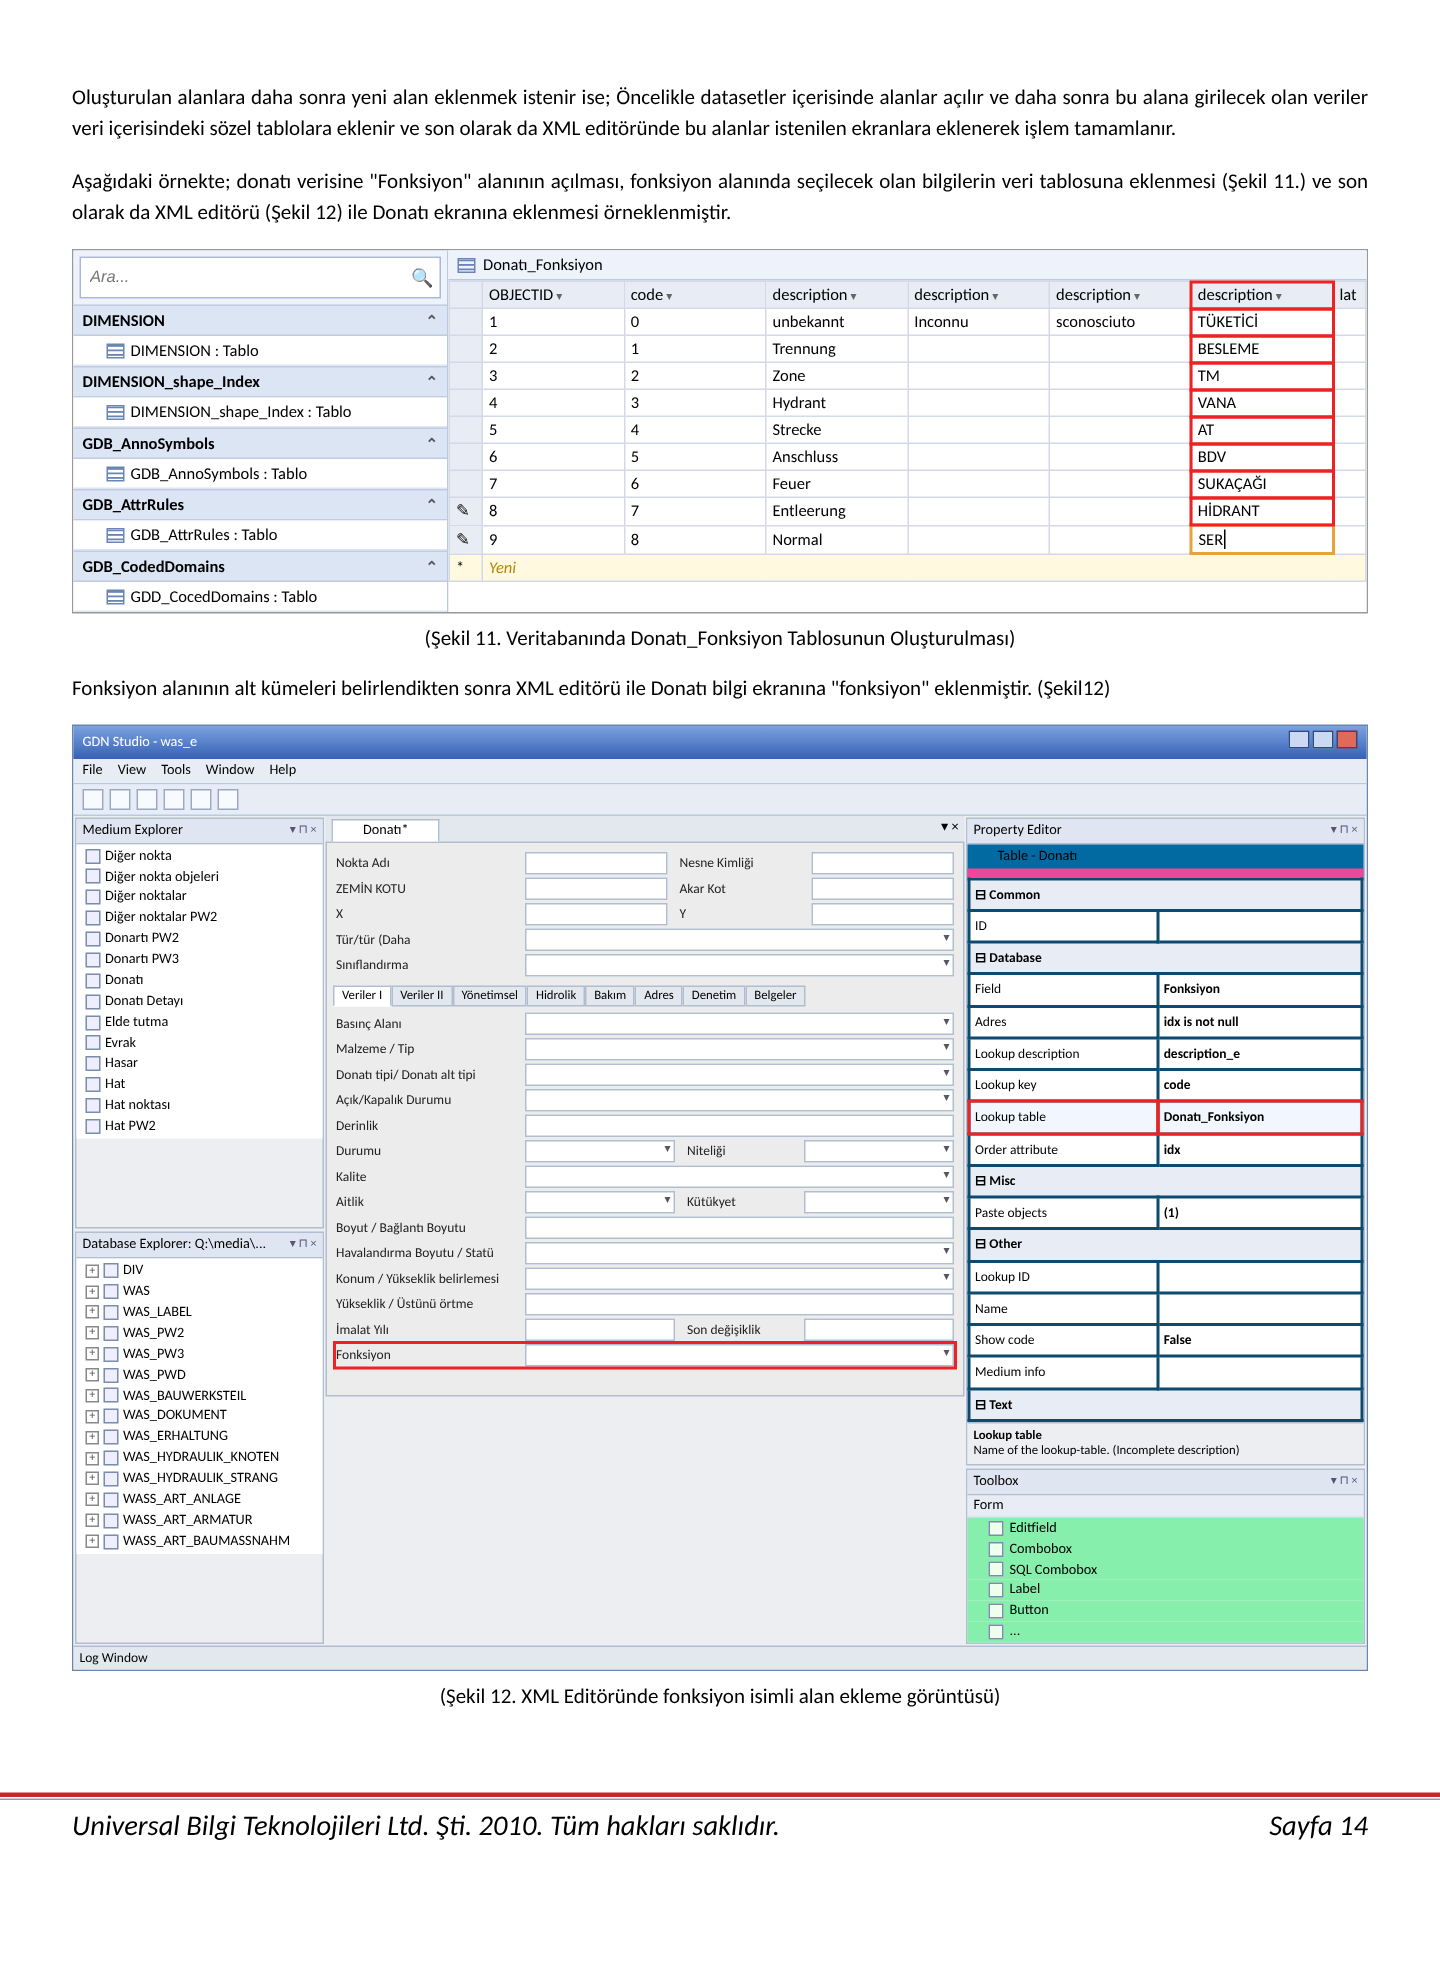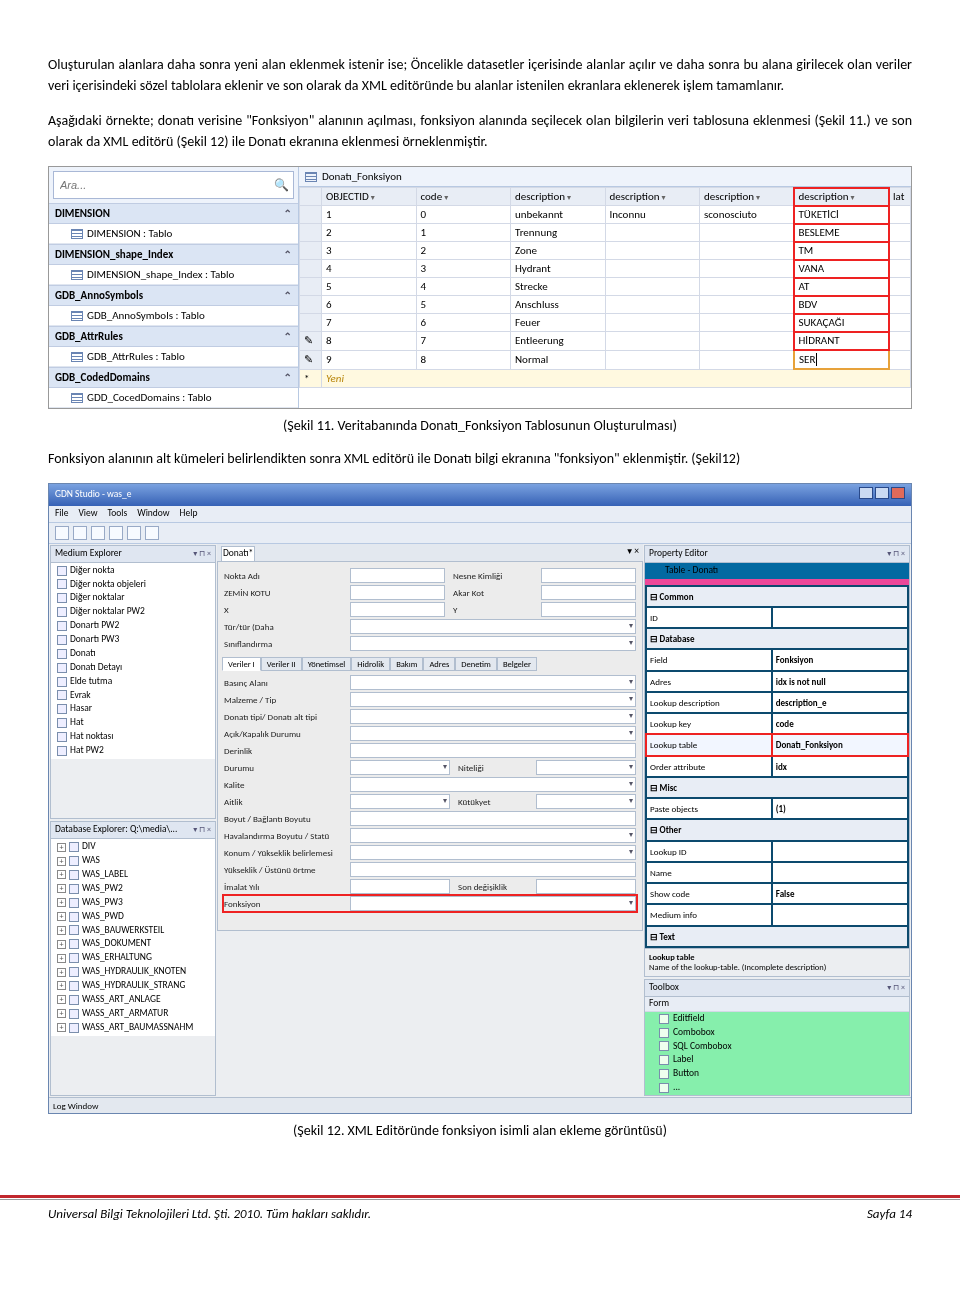--- a/index.html
+++ b/index.html
@@ -42,21 +42,21 @@
   .panel { background: #eceef1; border: 1px solid #b1becf; margin: 1px; }
   .panel-title { background: #dfe6f1; padding: 2px 4px; display: flex; justify-content: space-between; border-bottom: 1px solid #b1becf; }
   .panel-title .pins { font-size: 8px; color: #557; }
   .leftcol { width: 168px; display: flex; flex-direction: column; }
   .tree { background: #fff; overflow: hidden; padding: 1px 0; flex: 1; }
   .tree .node { padding: 1px 2px 1px 6px; display: flex; align-items: center; gap: 3px; white-space: nowrap; }
   .tree .ico { width:10px; height:10px; border:1px solid #7a8eac; display:inline-block; background:#eef; }
   .tree .expand { width:9px; height:9px; border:1px solid #888; text-align:center; line-height:7px; font-size:8px; color:#555; }
   .midcol { flex: 1; }
   .midcol .tabstrip { display: flex; background: #e3e8ef; padding: 2px 4px 0 4px; gap: 2px; }
-  .midcol .tab { background: #fff; border: 1px solid #b1becf; border-bottom: none; padding: 1px 1px; }
+  .midcol .tab { background: #fff; border: 1px solid #b1becf; border-bottom: none; padding: 1px 20px; }
   .formarea { background: #ececec; border: 1px solid #b1becf; padding: 6px; height: 370px; }
   .formrow { display: flex; gap: 8px; margin-bottom: 2px; align-items: center; }
   .formrow label { width: 118px; font-size: 9px; color: #222; }
   .formrow .inp { flex: 1; height: 15px; background: #fff; border: 1px solid #b1becf; }
   .formrow .inp.combo::after { content: "▾"; float: right; font-size: 8px; color: #556; margin-right: 2px; }
   .formrow.half .inp { max-width: 120px; }
   .tabstrip2 { display: flex; gap: 0; margin: 6px 0 4px -2px; }
   .tabstrip2 .t { border: 1px solid #b1becf; padding: 1px 5px; font-size: 8.5px; background: #e3e8ef; }
   .tabstrip2 .t.active { background: #fff; border-bottom-color: #fff; }
   .formrow.hl { outline: 2px solid #e22; outline-offset: 0; }
@@ -67,21 +67,21 @@
   .propgrid tr.hl td { outline: 2px solid #e22; outline-offset: -1px; background: #f2f6ff; }
   .propdesc { background: #eceef1; padding: 3px 4px; border-top: 1px solid #b1becf; font-size: 8.5px; }
   .toolbox-item { padding: 1px 4px 1px 14px; background:#86efac; display:flex; align-items:center; gap:4px; }
   .toolbox-item .ti-ico { width:10px; height:10px; border:1px solid #7a8eac; background:#efe; }
   .logbar { background:#e3e8ef; padding:2px 4px; border-top:1px solid #b1becf; font-size:9px; }
 
   
   .ftr { margin-top: 22px; }
   .ftr .redline { height: 3px; background: #c1272d; }
   .ftr .grayline { height: 1px; background: #999; margin-top: 1px; }
-  .ftr .row { display: flex; justify-content: space-between; font-size: 13px; font-style: italic; padding: 6px 48px 30px 48px; font-family: "Calibri", Arial, sans-serif; }
+  .ftr .row { display: flex; justify-content: space-between; font-size: 19px; font-style: italic; padding: 6px 48px 30px 48px; font-family: "Calibri", Arial, sans-serif; }
 </style>
 </head>
 <body>
 
 <div class="page">
   <p class="para">Oluşturulan alanlara daha sonra yeni alan eklenmek istenir ise; Öncelikle datasetler içerisinde alanlar açılır ve daha sonra bu alana girilecek olan veriler veri içerisindeki sözel tablolara eklenir ve son olarak da XML editöründe bu alanlar istenilen ekranlara eklenerek işlem tamamlanır.</p>
   <p class="para">Aşağıdaki örnekte; donatı verisine "Fonksiyon" alanının açılması, fonksiyon alanında seçilecek olan bilgilerin veri tablosuna eklenmesi (Şekil 11.) ve son olarak da XML editörü (Şekil 12) ile Donatı ekranına eklenmesi örneklenmiştir.</p>
 
   <div class="fig1">
     <div class="fig1-top">

